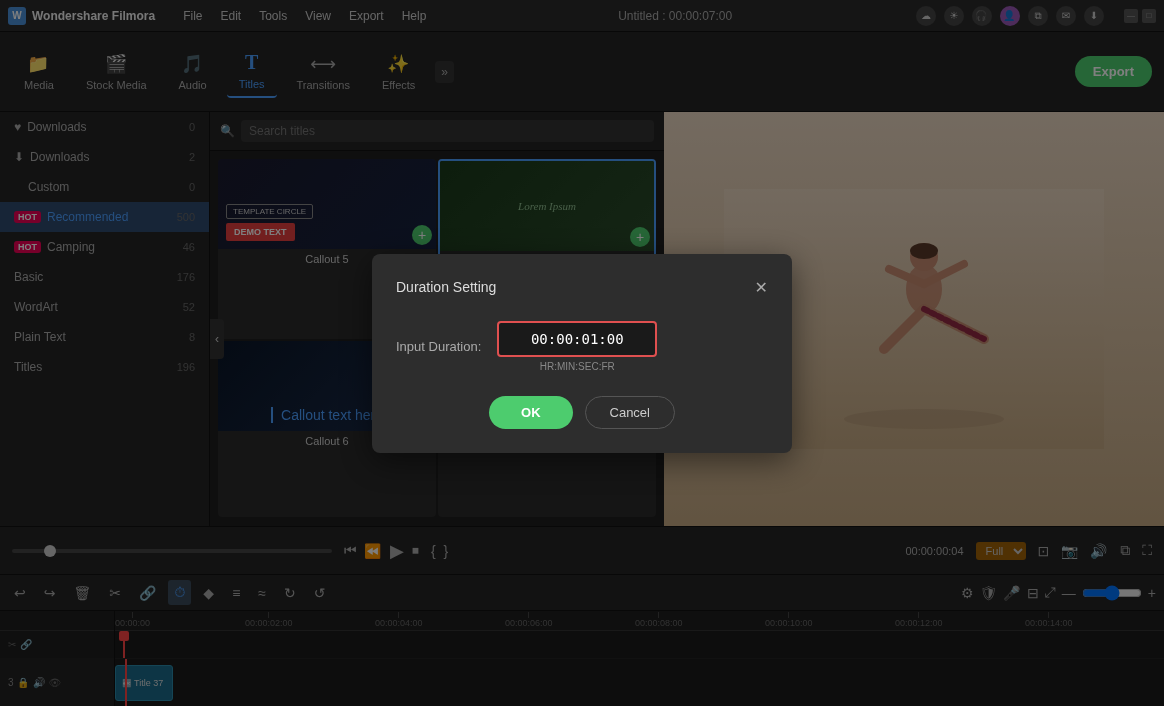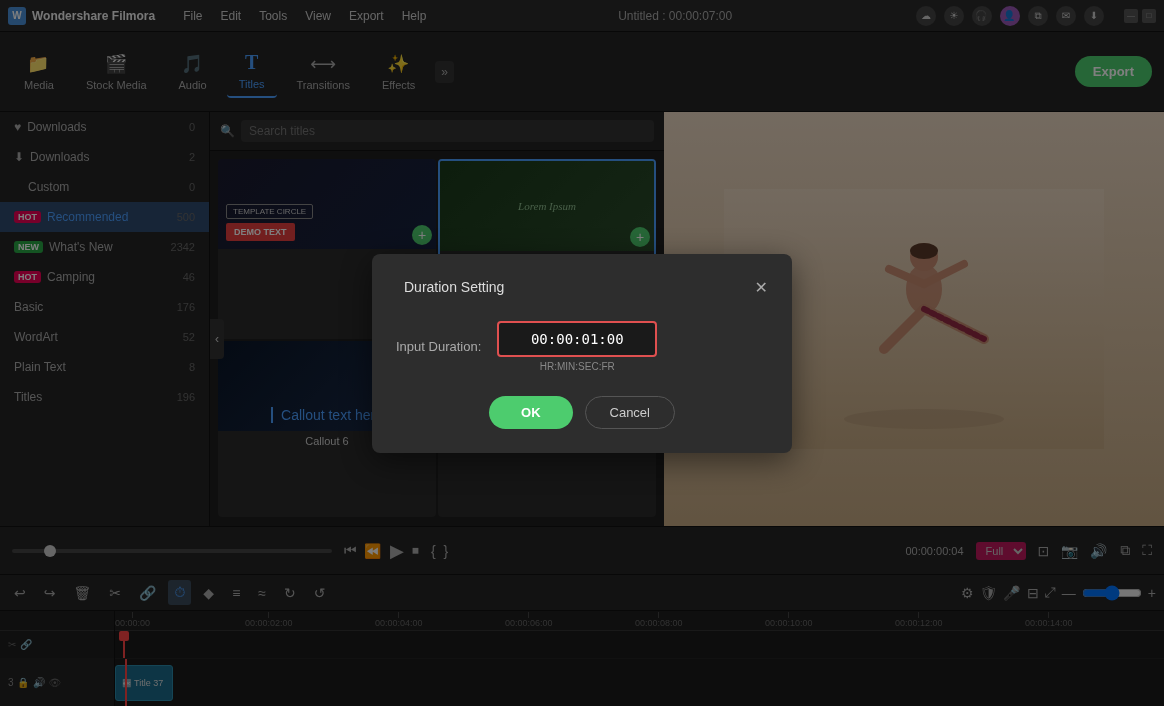--- a/index.html
+++ b/index.html
@@ -47,21 +47,21 @@
     .thumb-img { width: 100%; height: 90px; background: #333; display: flex; align-items: flex-end; justify-content: center; font-size: 10px; color: #888; position: relative; overflow: hidden; }
     .thumb-label { padding: 4px 6px; font-size: 11px; color: #ccc; text-align: center; }
     .add-overlay { position: absolute; bottom: 4px; right: 4px; background: #4dcc6e; border-radius: 50%; width: 20px; height: 20px; display: flex; align-items: center; justify-content: center; color: #fff; font-size: 14px; }
 
     
     .preview-panel { width: 500px; background: #111; position: relative; display: flex; align-items: center; justify-content: center; }
 
     
     .playback-bar { background: #252525; height: 48px; display: flex; align-items: center; padding: 0 12px; gap: 12px; border-top: 1px solid #111; }
     .time-display { color: #aaa; font-size: 11px; margin-left: auto; }
-    .quality-select { background: #be185d; border: none; color: #ccc; padding: 2px 6px; border-radius: 3px; font-size: 11px; }
+    .quality-select { background: #a16207; border: none; color: #ccc; padding: 2px 6px; border-radius: 3px; font-size: 11px; }
     .playback-icons { display: flex; gap: 8px; align-items: center; }
     .pb-icon { color: #aaa; cursor: pointer; font-size: 14px; }
     .progress-bar { flex: 1; height: 4px; background: #444; border-radius: 2px; position: relative; }
     .progress-thumb { width: 12px; height: 12px; background: #ccc; border-radius: 50%; position: absolute; top: -4px; left: 10%; }
 
     
     .timeline { height: 280px; background: #1a1a1a; border-top: 1px solid #111; overflow: hidden; }
     .timeline-toolbar { height: 36px; background: #252525; display: flex; align-items: center; padding: 0 8px; gap: 6px; border-bottom: 1px solid #111; }
     .tl-btn { background: none; border: none; color: #aaa; cursor: pointer; font-size: 14px; padding: 4px 6px; border-radius: 3px; }
     .tl-btn.active { background: #3a4a5a; color: #4a9eff; }
@@ -76,21 +76,21 @@
     .ruler-line { width: 1px; height: 6px; background: #444; }
     .tracks-area { position: relative; }
     .track-row { height: 48px; border-bottom: 1px solid #111; position: relative; }
     .clip { position: absolute; height: 36px; top: 6px; border-radius: 3px; overflow: hidden; display: flex; align-items: center; font-size: 10px; color: #fff; padding: 0 6px; }
     .clip-title { background: #1a6b8a; border: 1px solid #2a8baa; }
     .playhead { position: absolute; top: 0; width: 2px; background: #ff4444; height: 100%; z-index: 10; }
 
     
     .modal-overlay { position: fixed; top: 0; left: 0; right: 0; bottom: 0; background: rgba(0,0,0,0.5); z-index: 100; display: flex; align-items: center; justify-content: center; }
     .modal { background: #2d2d2d; border-radius: 8px; padding: 24px; width: 420px; box-shadow: 0 8px 32px rgba(0,0,0,0.5); }
-    .modal-header { display: flex; justify-content: space-between; align-items: center; margin-bottom: 24px; margin-left: 8px; }
+    .modal-header { display: flex; justify-content: space-between; align-items: center; margin-bottom: 24px; }
     .modal-title { font-size: 14px; color: #ddd; font-weight: 500; }
     .modal-close { background: none; border: none; color: #aaa; cursor: pointer; font-size: 16px; }
     .modal-body { display: flex; align-items: center; gap: 16px; margin-bottom: 24px; }
     .modal-label { font-size: 13px; color: #aaa; white-space: nowrap; }
     .duration-input { background: #1a1a1a; border: 2px solid #e05050; border-radius: 4px; padding: 8px 12px; color: #fff; font-size: 14px; font-family: monospace; text-align: center; width: 160px; outline: none; }
     .modal-hint { font-size: 10px; color: #888; text-align: center; margin-top: 4px; }
     .modal-footer { display: flex; justify-content: center; gap: 12px; }
     .btn-ok { background: #4dcc6e; color: #fff; border: none; padding: 8px 32px; border-radius: 20px; cursor: pointer; font-size: 13px; font-weight: 600; }
     .btn-cancel { background: transparent; color: #ccc; border: 1px solid #555; padding: 8px 24px; border-radius: 20px; cursor: pointer; font-size: 13px; }
 
@@ -196,27 +196,20 @@
     </div>
     <div class="sidebar-item active">
       <div class="sidebar-item-label">
         <span class="hot-badge">HOT</span>
         <span>Recommended</span>
       </div>
       <span class="sidebar-count">500</span>
     </div>
     <div class="sidebar-item">
       <div class="sidebar-item-label">
-        <span class="new-badge">NEW</span>
-        <span>What's New</span>
-      </div>
-      <span class="sidebar-count">2342</span>
-    </div>
-    <div class="sidebar-item">
-      <div class="sidebar-item-label">
         <span class="hot-badge">HOT</span>
         <span>Camping</span>
       </div>
       <span class="sidebar-count">46</span>
     </div>
     <div class="sidebar-item">
       <div class="sidebar-item-label">
         <span>Basic</span>
       </div>
       <span class="sidebar-count">176</span>
@@ -251,20 +244,21 @@
     <div class="thumbnails-grid">
 
       <div class="thumbnail-item">
         <div class="thumb-img callout5-thumb">
           <div style="display:flex;flex-direction:column;align-items:flex-start;padding:8px;width:100%;">
             <div style="border:1px solid #888;border-radius:2px;padding:2px 6px;color:#ccc;font-size:8px;margin-bottom:4px;">TEMPLATE CIRCLE</div>
             <div class="callout5-inner">DEMO TEXT</div>
           </div>
           <div class="add-overlay">+</div>
         </div>
+        <div class="thumb-label">Callout 5</div>
       </div>
 
       <div class="thumbnail-item selected">
         <div class="thumb-img title37-thumb">
           <div class="title37-text">Lorem Ipsum</div>
           <div class="add-overlay">+</div>
         </div>
         <div class="thumb-label">Title 37</div>
       </div>
 

